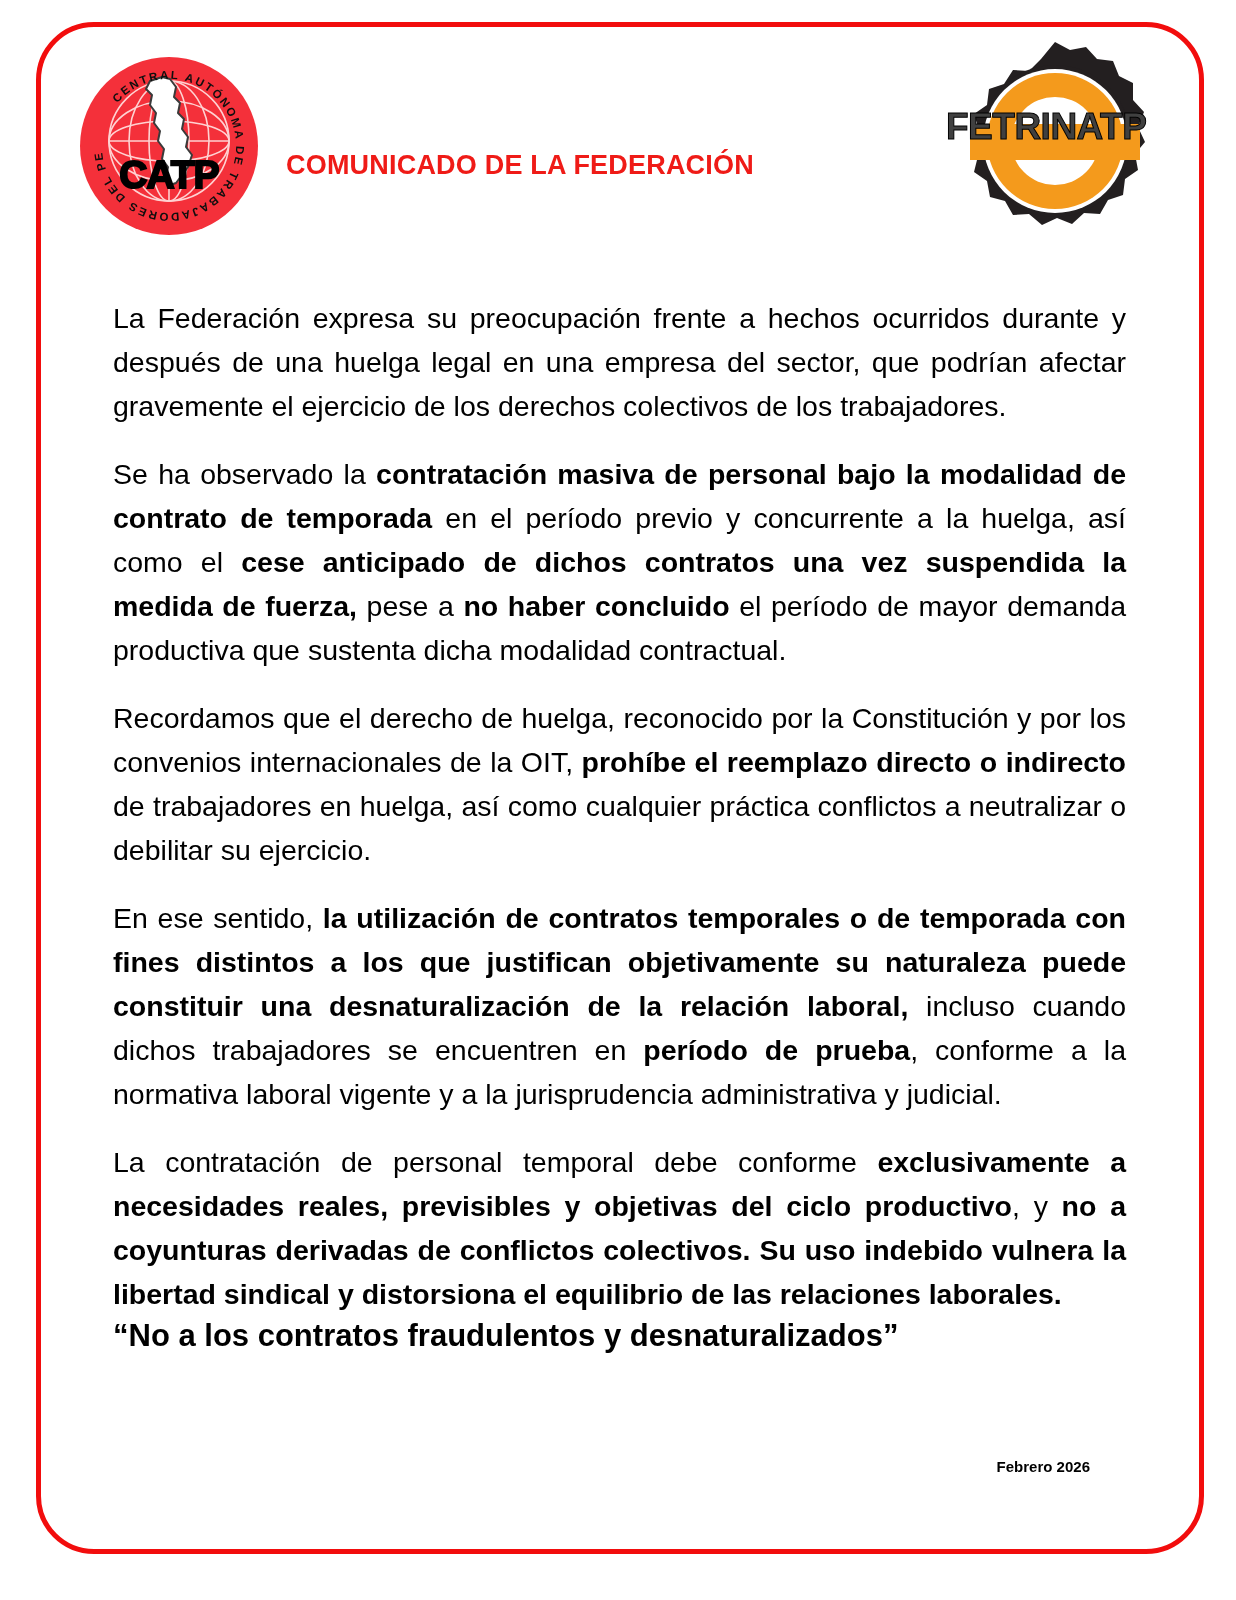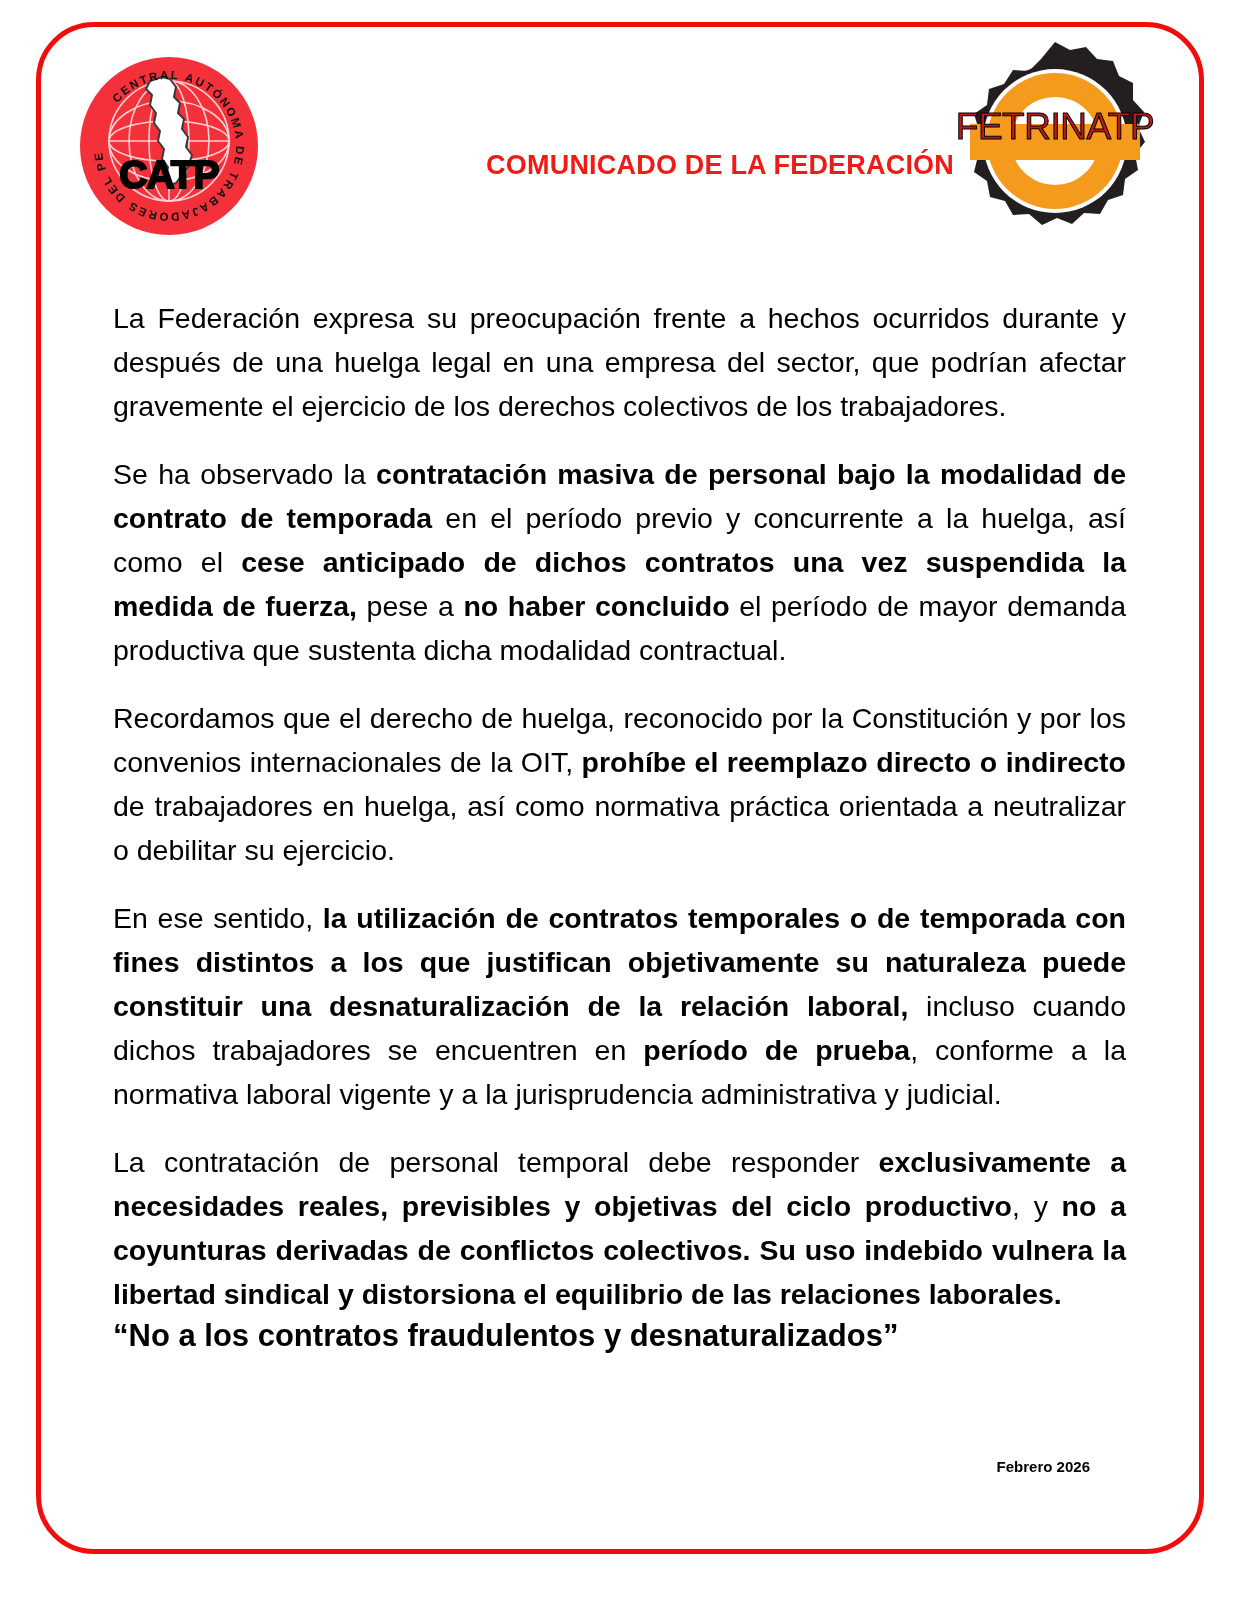--- a/index.html
+++ b/index.html
@@ -99,21 +99,21 @@
     width: 218px;
     height: 212px;
   }
 
   
   #title {
     position: absolute;
     left: 250px;
     right: 250px;
     top: 128px;
-    text-align: right;
+    text-align: left;
     color: #ef1b17;
     font-family: "Liberation Sans", sans-serif;
     font-weight: bold;
     font-size: 27px;
     letter-spacing: 0.2px;
   }
 
   
   #body-text {
     position: absolute;
@@ -212,32 +212,32 @@
             L162 160 L154 174 L138 173 L126 184 L111 178 L96 185 L83 174
             L67 175 L59 161 L44 157 L41 141 L28 132 L32 116 L24 103
             L33 90 L28 74 L41 65 L43 49 L58 44 L67 30 L83 31 L95 19 Z"></path>
           <circle cx="109" cy="101" r="76" fill="#231f20"></circle>
         </g>
         <circle cx="109" cy="101" r="72" fill="#ffffff"></circle>
         <circle cx="109" cy="101" r="68" fill="#f49a1c"></circle>
         <circle cx="109" cy="101" r="44" fill="#ffffff"></circle>
         <rect x="24" y="84" width="170" height="36" fill="#f49a1c"></rect>
       </svg>
-      <div style="position:absolute;left:0;right:0;top:66px;text-align:center;
-                  font-family:'Liberation Sans',sans-serif;font-weight:normal;font-size:37px;
-                  letter-spacing:-0.5px;color:#b91c1c;-webkit-text-stroke:1px #000;">FETRINATP</div>
+      <div style="position:absolute;left:0;right:0;top:66px;text-align:left;
+                  font-family:'Liberation Sans',sans-serif;font-weight:bold;font-size:37px;
+                  letter-spacing:-0.5px;color:#404040;-webkit-text-stroke:1px #000;">FETRINATP</div>
     </div>
 
   </div>
 
   <div id="body-text">
     <p class="para"><span>La Federación expresa su preocupación frente a hechos ocurridos durante y después de una huelga legal en una empresa del sector, que podrían afectar gravemente el ejercicio de los derechos colectivos de los trabajadores.</span></p>
     <p class="para"><span>Se ha observado la </span><b>contratación masiva de personal bajo la modalidad de contrato de temporada</b><span> en el período previo y concurrente a la huelga, así como el </span><b>cese anticipado de dichos contratos una vez suspendida la medida de fuerza,</b><span> pese a </span><b>no haber concluido</b><span> el período de mayor demanda productiva que sustenta dicha modalidad contractual.</span></p>
-    <p class="para"><span>Recordamos que el derecho de huelga, reconocido por la Constitución y por los convenios internacionales de la OIT, </span><b>prohíbe el reemplazo directo o indirecto</b><span> de trabajadores en huelga, así como normativa práctica orientada a neutralizar o debilitar su ejercicio.</span></p>
+    <p class="para"><span>Recordamos que el derecho de huelga, reconocido por la Constitución y por los convenios internacionales de la OIT, </span><b>prohíbe el reemplazo directo o indirecto</b><span> de trabajadores en huelga, así como cualquier práctica conflictos a neutralizar o debilitar su ejercicio.</span></p>
     <p class="para"><span>En ese sentido, </span><b>la utilización de contratos temporales o de temporada con fines distintos a los que justifican objetivamente su naturaleza puede constituir una desnaturalización de la relación laboral,</b><span> incluso cuando dichos trabajadores se encuentren en </span><b>período de prueba</b><span>, conforme a la normativa laboral vigente y a la jurisprudencia administrativa y judicial.</span></p>
-    <p class="para"><span>La contratación de personal temporal debe responder </span><b>exclusivamente a necesidades reales, previsibles y objetivas del ciclo productivo</b><span>, y </span><b>no a coyunturas derivadas de conflictos colectivos. Su uso indebido vulnera la libertad sindical y distorsiona el equilibrio de las relaciones laborales.</b></p>
+    <p class="para"><span>La contratación de personal temporal debe conforme </span><b>exclusivamente a necesidades reales, previsibles y objetivas del ciclo productivo</b><span>, y </span><b>no a coyunturas derivadas de conflictos colectivos. Su uso indebido vulnera la libertad sindical y distorsiona el equilibrio de las relaciones laborales.</b></p>
   </div>
 
   <div id="slogan">“No a los contratos fraudulentos y desnaturalizados”</div>
 
   <div id="footer-date">Febrero 2026</div>
 
 </div>
 
 </body></html>

